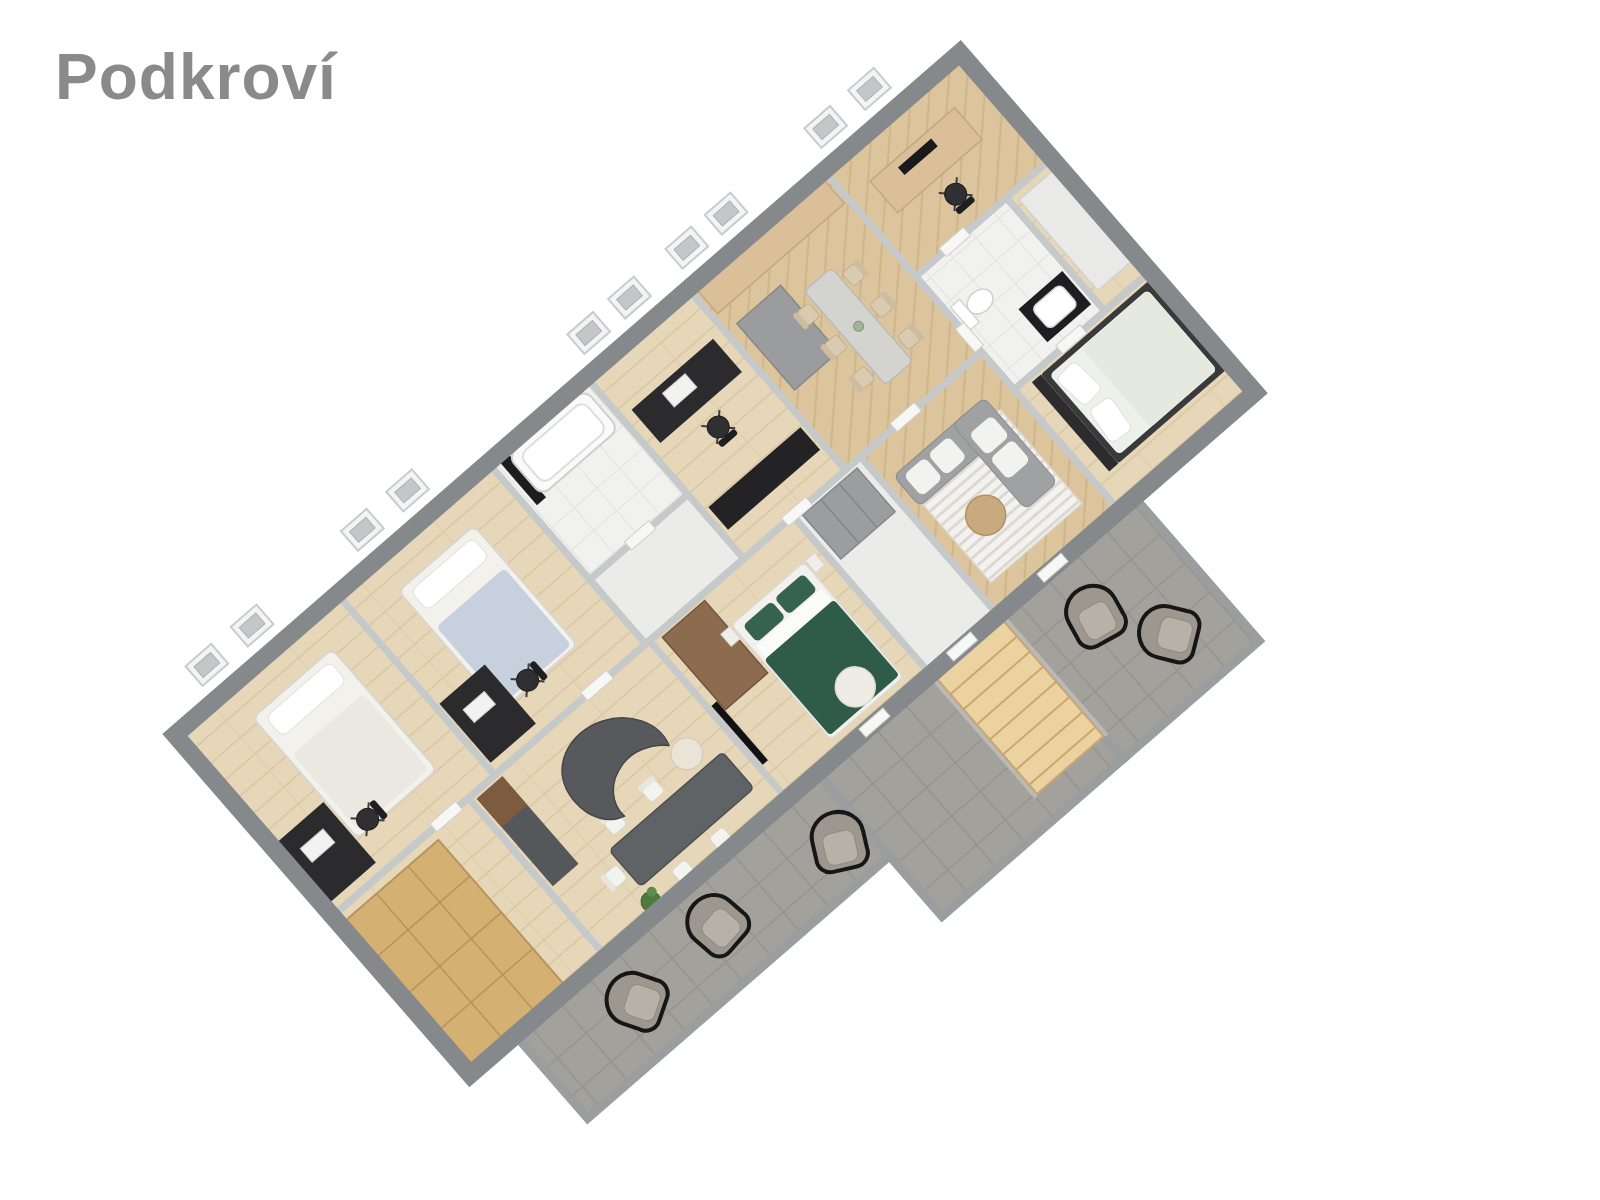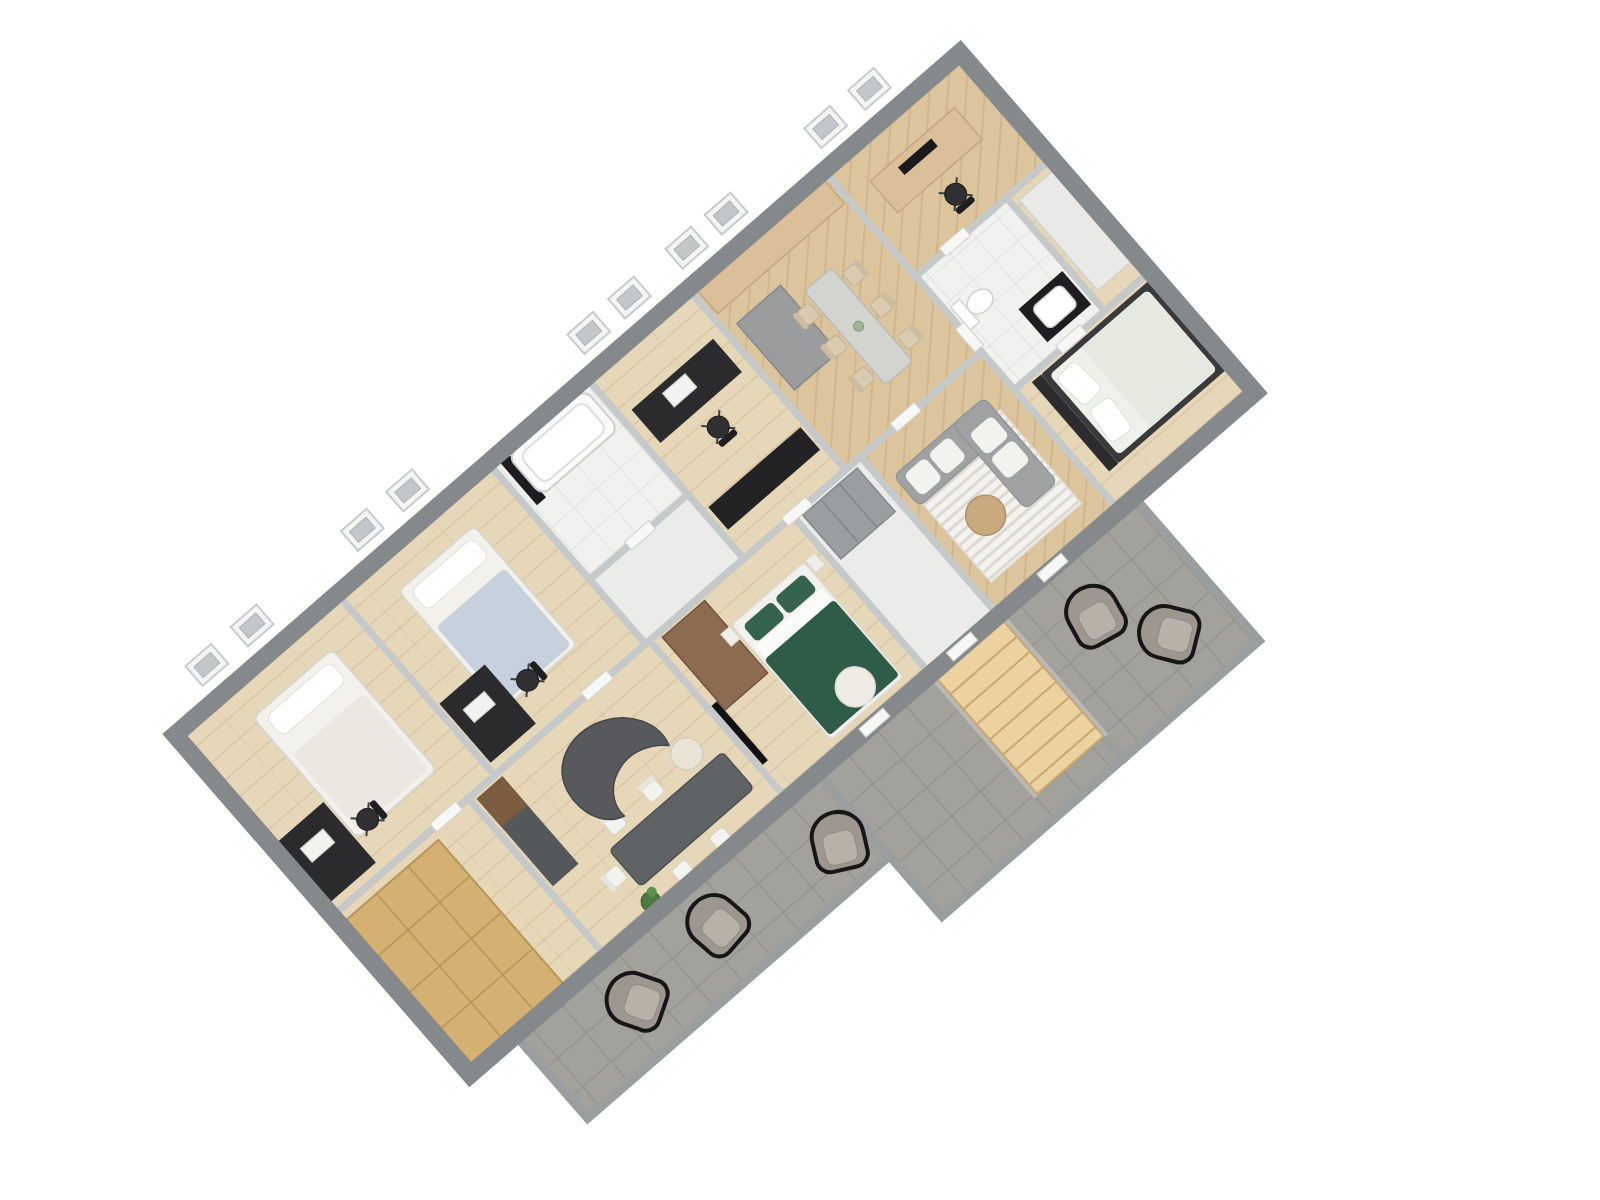--- a/index.html
+++ b/index.html
@@ -4,20 +4,21 @@
 <style>
   html,body{margin:0;padding:0;background:#ffffff;width:1600px;height:1200px;overflow:hidden;}
   #stage{position:relative;width:1600px;height:1200px;background:#ffffff;font-family:"Liberation Sans",sans-serif;}
   #floor-title{position:absolute;left:55px;top:40px;margin:0;font-size:64px;font-weight:700;color:#8a8a8a;letter-spacing:1px;font-family:"Liberation Sans",sans-serif;}
   svg{position:absolute;left:0;top:0;display:block;}
 </style>
 </head>
 <body>
 
 <div id="stage">
+  <h1 id="floor-title">Podkroví</h1>
   <svg id="plan-svg" width="1600" height="1200" viewBox="0 0 1600 1200" aria-label="3D floor plan render">
       <defs>
         <pattern id="p-wood" width="96" height="22" patternUnits="userSpaceOnUse">
           <rect x="0" y="0" width="96" height="22" fill="#e7d7b9"></rect>
           <line x1="0" y1="0.7" x2="96" y2="0.7" stroke="#d8c5a1" stroke-width="1.4"></line>
           <line x1="48" y1="0" x2="48" y2="22" stroke="#ddcba8" stroke-width="1"></line>
         </pattern>
         <pattern id="p-parquet" width="26" height="26" patternUnits="userSpaceOnUse">
           <rect x="0" y="0" width="26" height="26" fill="#dcc49d"></rect>
           <line x1="0" y1="13" x2="13" y2="0" stroke="#ccb186" stroke-width="1.6"></line>

